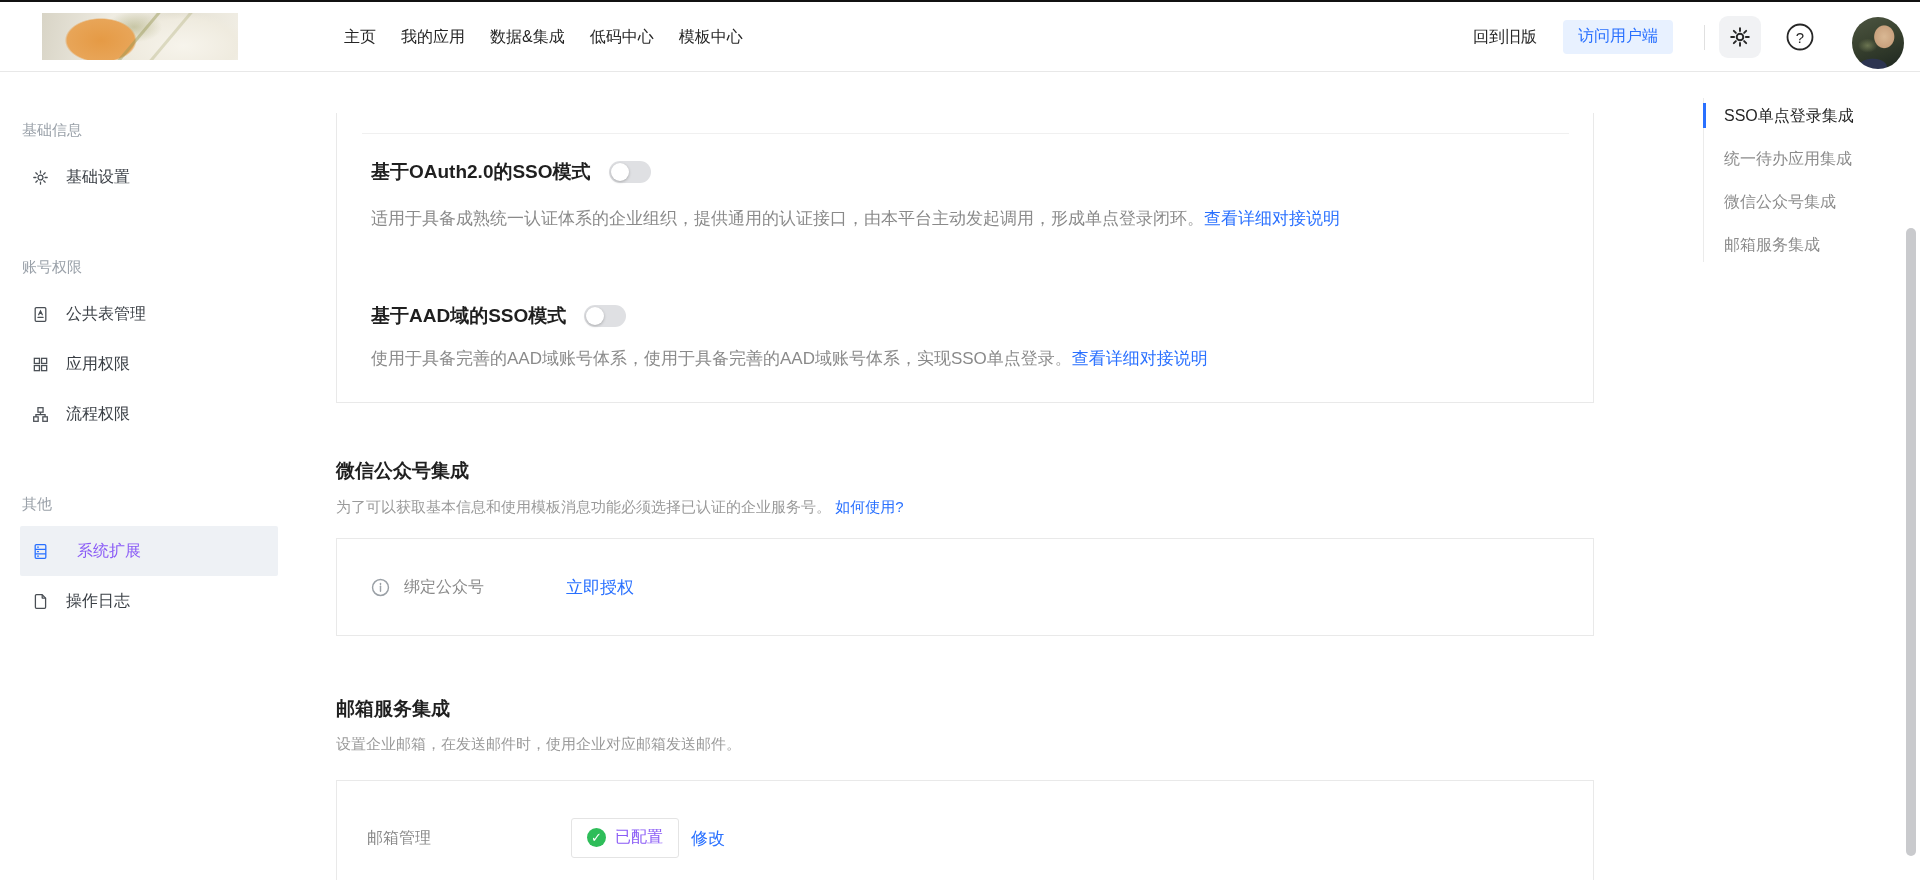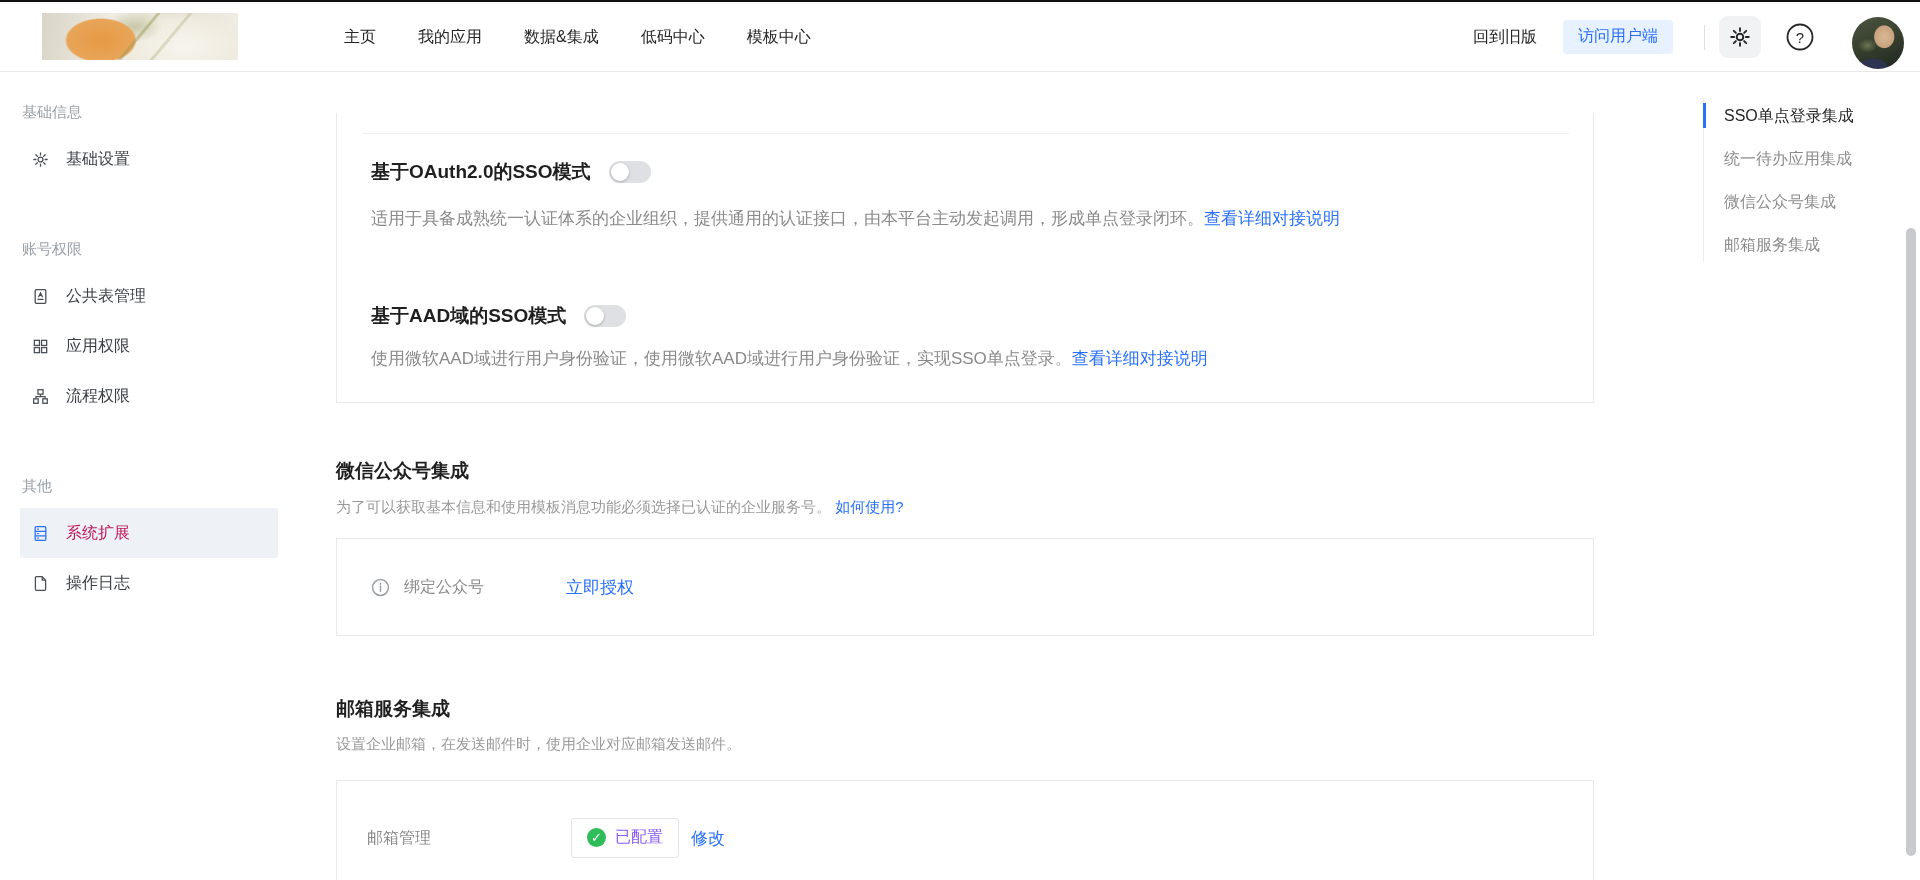--- a/index.html
+++ b/index.html
@@ -12,43 +12,43 @@
   
   .header { position:absolute; left:0; top:2px; width:100%; height:70px; background:#fff; border-bottom:1px solid #e8e8e8; }
   .logo { position:absolute; left:42px; top:11px; width:196px; height:47px; overflow:hidden;
     background:
       radial-gradient(ellipse 58px 36px at 30% 58%, #e59a45 0%, #e8a558 58%, rgba(232,165,88,0) 62%),
       radial-gradient(ellipse 40px 22px at 47% 30%, rgba(170,170,120,.55) 0%, rgba(170,170,120,0) 70%),
       radial-gradient(ellipse 90px 44px at 72% 70%, #f7f4ec 0%, #efebdf 60%, rgba(239,235,223,0) 75%),
       linear-gradient(100deg,#d8d4c6 0%,#efece2 35%,#e4e0d2 65%,#f1eee5 100%);
   }
   .logo .stripe { position:absolute; width:3px; height:70px; background:rgba(150,150,85,.45); transform:rotate(40deg); }
-  .nav { position:absolute; left:344px; top:0; height:70px; display:flex; align-items:center; gap:42px; }
+  .nav { position:absolute; left:344px; top:0; height:70px; display:flex; align-items:center; gap:25px; }
   .nav-item { font-size:16px; color:#262626; cursor:pointer; white-space:nowrap; }
   .hdr-right-link { position:absolute; left:1473px; top:50%; transform:translateY(-50%); font-size:16px; color:#262626; cursor:pointer; }
   .visit-btn { position:absolute; left:1563px; top:50%; transform:translateY(-50%); height:34px; padding:16px 15px;
     background:#e8f1ff; color:#2970ff; font-size:16px; border:none; border-radius:4px; cursor:pointer; display:flex; align-items:center; }
   .hdr-divider { position:absolute; left:1704px; top:23px; width:1px; height:25px; background:#e0e0e0; }
   .icon-btn { position:absolute; top:50%; transform:translateY(-50%); display:flex; align-items:center; justify-content:center; cursor:pointer; }
   .gear-btn { left:1719px; width:42px; height:42px; background:#f1f2f4; border-radius:9px; }
   .help-btn { left:1783px; width:34px; height:34px; }
   .avatar { position:absolute; left:1852px; top:15px; width:52px; height:52px; border-radius:50%; overflow:hidden; cursor:pointer;
     background:
       radial-gradient(ellipse 16px 18px at 62% 38%, #d9b894 0%, #c9a27e 60%, rgba(201,162,126,0) 66%),
       radial-gradient(ellipse 24px 14px at 40% 96%, #2c3450 0%, #2c3450 55%, rgba(44,52,80,0) 62%),
       radial-gradient(ellipse 14px 10px at 30% 55%, rgba(120,130,90,.8) 0%, rgba(120,130,90,0) 70%),
       linear-gradient(160deg,#4d5542 0%,#39422f 45%,#1d2620 100%); }
 
   
-  .sidebar { position:absolute; left:0; top:73px; width:300px;font-family:Liberation Mono, monospace; }
+  .sidebar { position:absolute; left:0; top:91px; width:300px;font-family:Liberation Mono, monospace; }
   .side-title { margin:30px 22px 12px 22px; font-size:15px; color:#9aa1a9; }
   .side-item { display:flex; align-items:center; height:50px; margin:0 22px 0 20px; padding-left:12px; border-radius:2px;
     font-size:16px; color:#3a3f45; cursor:pointer; }
   .side-item .si { width:17px; height:17px; margin-right:17px; color:#4a4f55; flex:0 0 auto; }
-  .side-item.active { background:#eef1f5; color:#be185d; }
+  .side-item.active { background:#eef1f5; color:#8b5cf6;gap:11px; }
   .side-item.active .si { color:#2970ff; }
   .side-gap { height:26px; }
 
   
   .main { position:absolute; left:336px; top:73px; width:1258px; height:807px;margin-top:40px; }
   .card { position:absolute; left:0; width:1258px; background:#fff; border:1px solid #e9e9e9; }
   .card.cut-top { border-top:none; }
   #sso-card { top:0; height:290px; }
   .inner-divider { position:absolute; left:25px; right:24px; top:20px; height:1px; background:#f0f0f0; }
   .sso-block-title { position:absolute; left:34px; display:flex; align-items:center; font-size:19px; font-weight:bold; color:#1f1f1f; }
@@ -225,21 +225,21 @@
         <span>适用于具备成熟统一认证体系的企业组织，提供通用的认证接口，由本平台主动发起调用，形成单点登录闭环。</span><a class="blue-link">查看详细对接说明</a>
       </div>
 
       <div class="sso-block-title" id="aad-title">
         <span>基于AAD域的SSO模式</span>
         <span class="switch">
             <span class="knob"></span>
           </span>
       </div>
       <div class="sso-desc" id="aad-desc">
-        <span>使用微软AAD域进行用户身份验证，使用微软AAD域进行用户身份验证，实现SSO单点登录。</span><a class="blue-link">查看详细对接说明</a>
+        <span>使用于具备完善的AAD域账号体系，使用于具备完善的AAD域账号体系，实现SSO单点登录。</span><a class="blue-link">查看详细对接说明</a>
       </div>
     </div>
 
     <div class="sec-heading" id="wechat-heading">微信公众号集成</div>
     <div class="sec-sub" id="wechat-sub">
       <span>为了可以获取基本信息和使用模板消息功能必须选择已认证的企业服务号。</span>
       <a class="blue-link">如何使用?</a>
     </div>
     <div class="card" id="wechat-card">
       <div class="row-flex">

